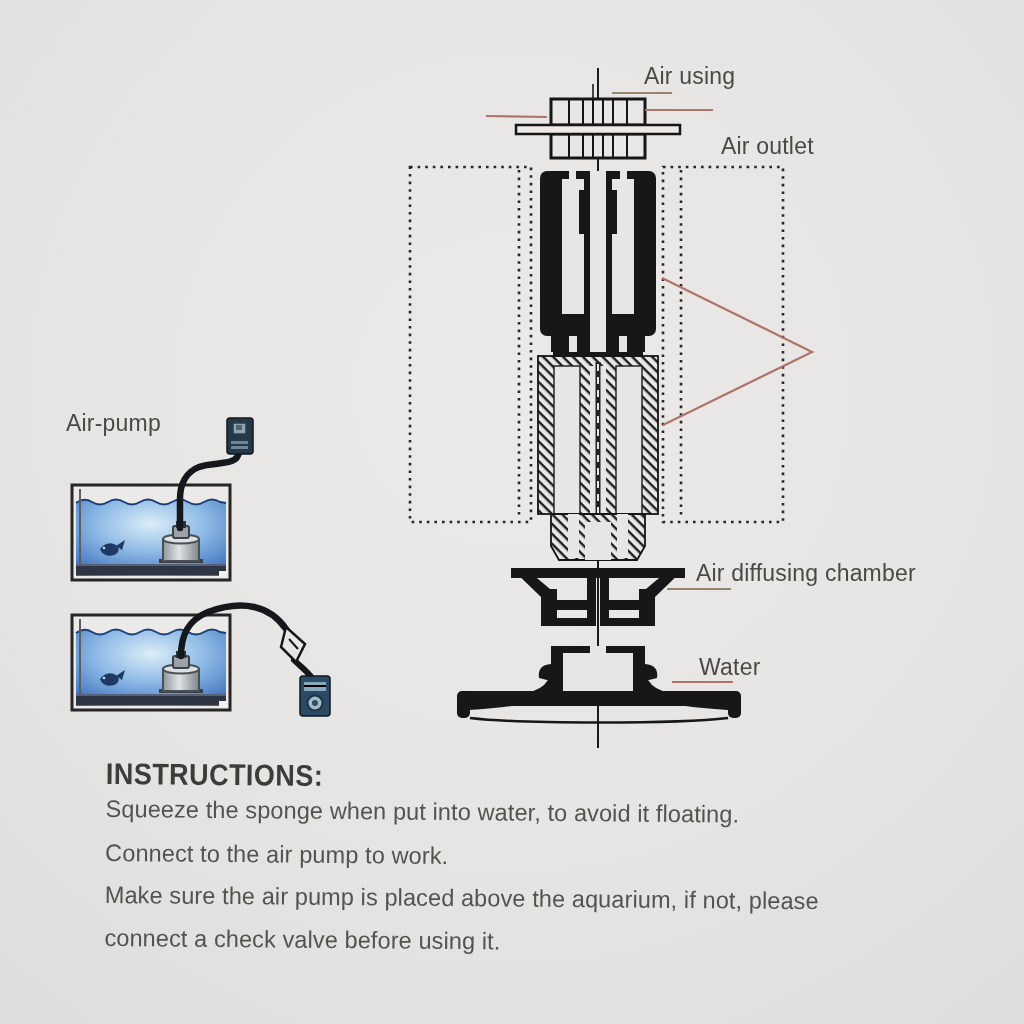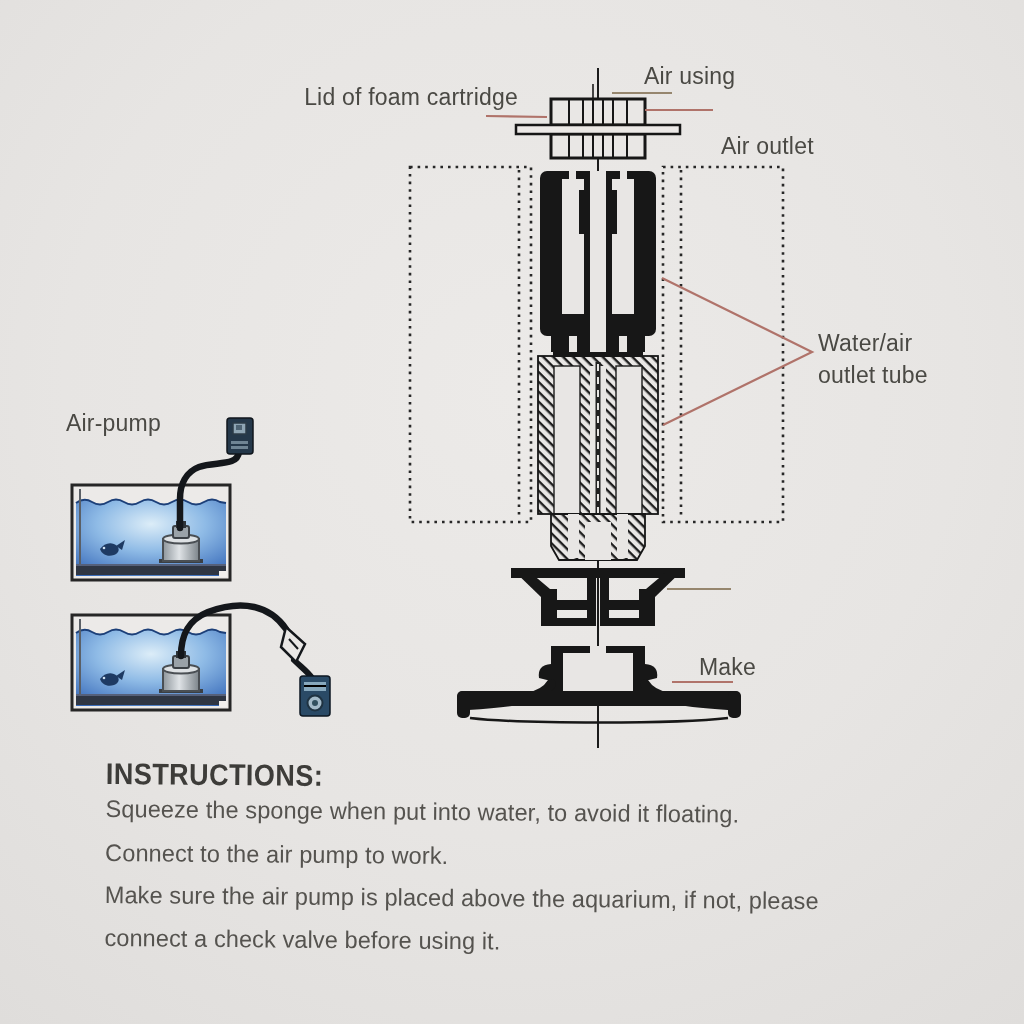--- a/index.html
+++ b/index.html
@@ -225,31 +225,29 @@
       <g>
         <rect x="300" y="676" width="30" height="40" rx="3" fill="#2a4a66" stroke="#0d1722" stroke-width="1.5"></rect>
         <rect x="304" y="682" width="22" height="9" fill="#87a8bd"></rect>
         <rect x="304" y="685" width="22" height="2" fill="#3a5putText0"></rect>
         <circle cx="315" cy="703" r="7.5" fill="#a3bac9" stroke="#1f3342" stroke-width="2"></circle>
         <circle cx="315" cy="703" r="3" fill="#31505f"></circle>
       </g>
     </g>
   </svg>
 
-  <div class="lbl right" style="left:272px;top:83px;width:246px;">Lid of foam cartridge</div>
 
   <div class="lbl" style="left:644px;top:62px;">Air using</div>
 
   <div class="lbl" style="left:721px;top:113px;margin-top:19px;">Air outlet</div>
 
-  <div class="lbl" style="left:818px;top:327px;line-height:32px;">Water/air
-outlet tube</div>
-
-
-  <div class="lbl" style="left:699px;top:653px;">Make</div>
+
+  <div class="lbl" style="left:696px;top:559px;">Air diffusing chamber</div>
+
+  <div class="lbl" style="left:699px;top:653px;">Water</div>
 
   <div class="lbl" style="left:66px;top:409px;">Air-pump</div>
 
   <div class="instructions">
     <h2>INSTRUCTIONS:</h2>
     <p class="l1">Squeeze the sponge when put into water, to avoid it floating.</p>
     <p class="l2">Connect to the air pump to work.</p>
     <p class="l3">Make sure the air pump is placed above the aquarium, if not, please</p>
     <p class="l4">connect a check valve before using it.</p>
   </div>

